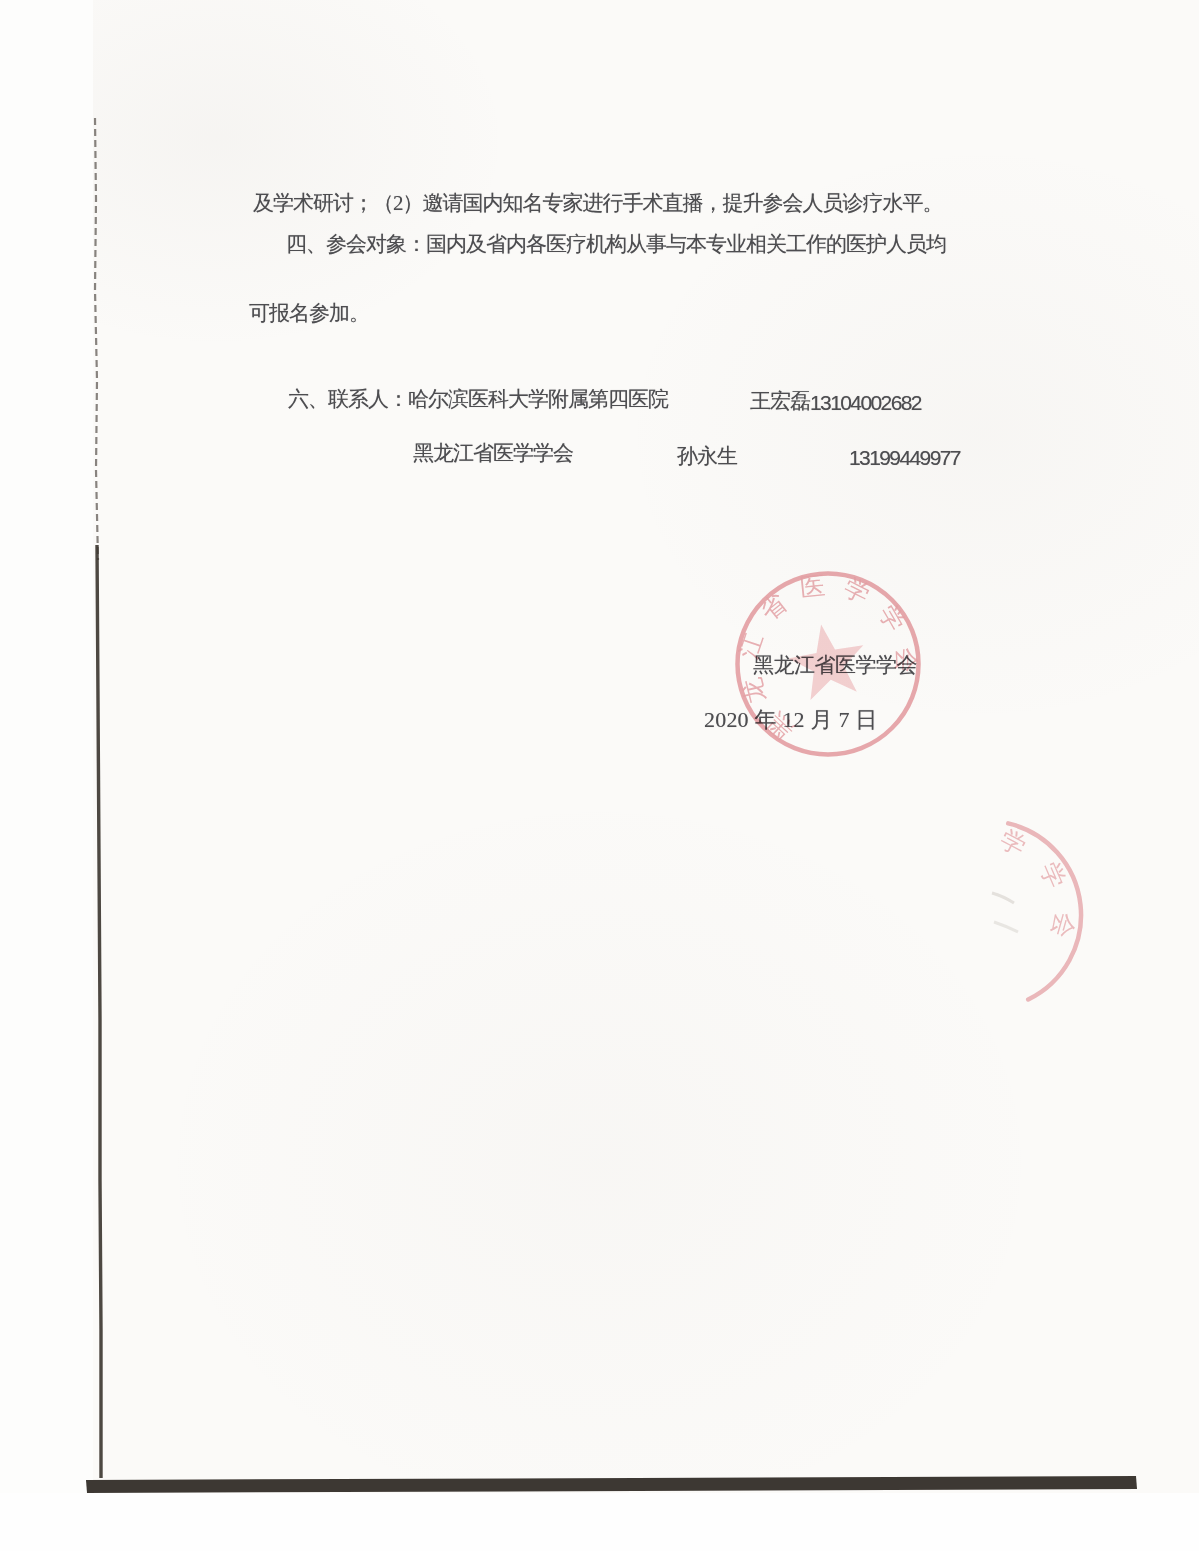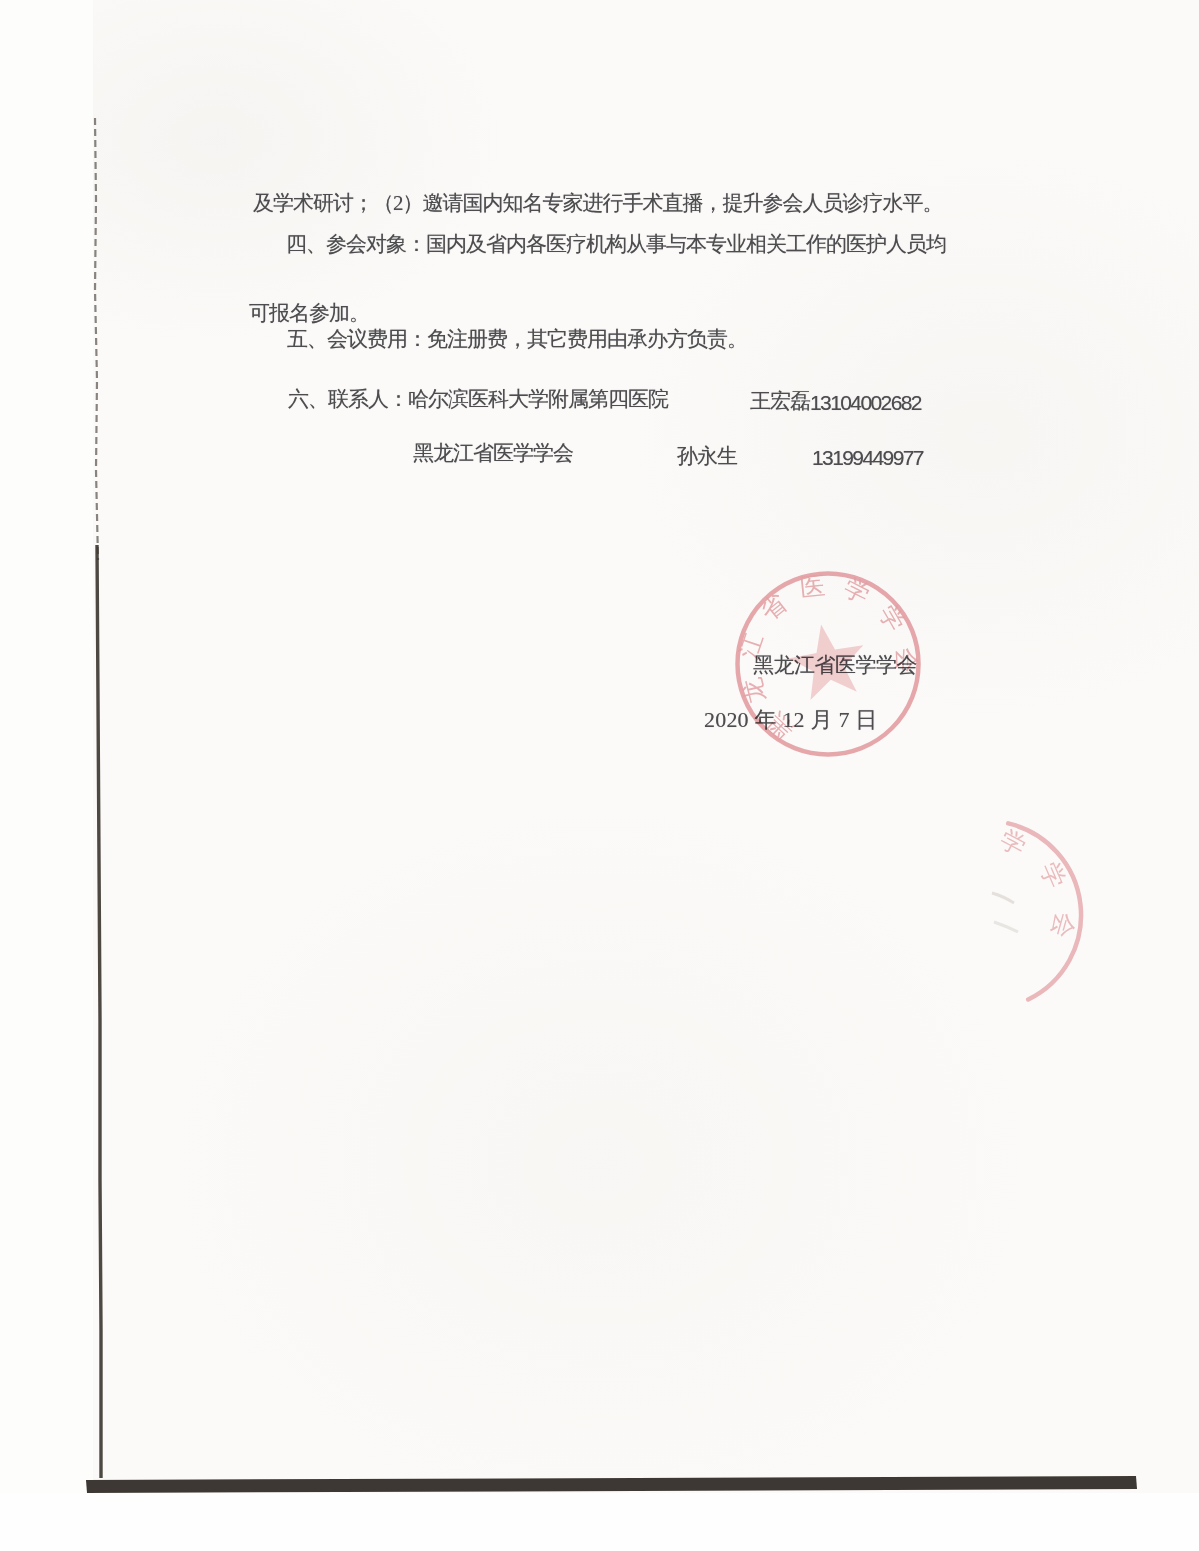--- a/index.html
+++ b/index.html
@@ -42,29 +42,28 @@
 </head>
 <body>
 
 <div class="page">
 
   <div class="scan-left-margin"></div>
 
   <div class="t" style="left:253px; top:190px;">及学术研讨；（2）邀请国内知名专家进行手术直播，提升参会人员诊疗水平。</div>
   <div class="t" style="left:286px; top:231px;">四、参会对象：国内及省内各医疗机构从事与本专业相关工作的医护人员均</div>
   <div class="t" style="left:249px; top:272px;margin-top:28px;">可报名参加。</div>
-  <div class="t" style="left:287px; top:326px;">五、会议费用：免注册费，其它费用由承办方负责。</div>
 
   <div class="t" style="left:288px; top:386px;">六、联系人：哈尔滨医科大学附属第四医院</div>
   <div class="t" style="left:750px; top:388px;">王宏磊</div>
   <div class="t phone" style="left:810px; top:390px;">13104002682</div>
 
   <div class="t" style="left:413px; top:440px;">黑龙江省医学学会</div>
   <div class="t" style="left:677px; top:443px;text-align:center;">孙永生</div>
-  <div class="t phone" style="left:812px; top:445px;">13199449977</div>
+  <div class="t phone" style="left:849px; top:445px;">13199449977</div>
 
   <div class="t sig-org" style="left:753px; top:652px;">黑龙江省医学学会</div>
   <div class="t sig-date" style="left:704px; top:706px;">2020 年 12 月 7 日</div>
 
   <svg class="stamp-svg" style="left:703px; top:539px; opacity:0.92;" width="250" height="250" viewBox="0 0 250 250">
     <path id="ring1" d="M 95.4 188.4 A 70 70 0 1 1 188.4 154.6" fill="none"></path>
     <circle cx="125" cy="125" r="90.5" fill="none" stroke-width="4.5" opacity="0.9" stroke="#e59aa0"></circle>
     <polygon points="118.1,85.6 132.0,110.6 160.3,106.2 140.8,127.2 153.8,152.8 127.8,140.8 107.5,161.0 110.9,132.5 85.4,119.4 113.5,113.9" opacity="0.8" fill="#f2c3c7"></polygon>
     <text font-size="25" letter-spacing="15" opacity="0.82" font-family="Liberation Serif, DejaVu Serif, serif" fill="#e59aa0">
       <textPath href="#ring1" startOffset="2">黑龙江省医学学会</textPath>

